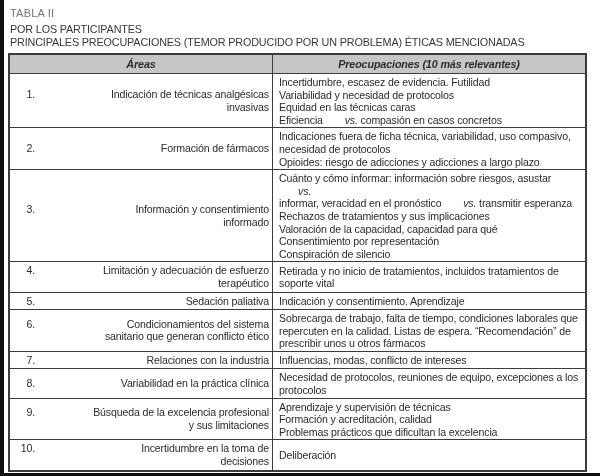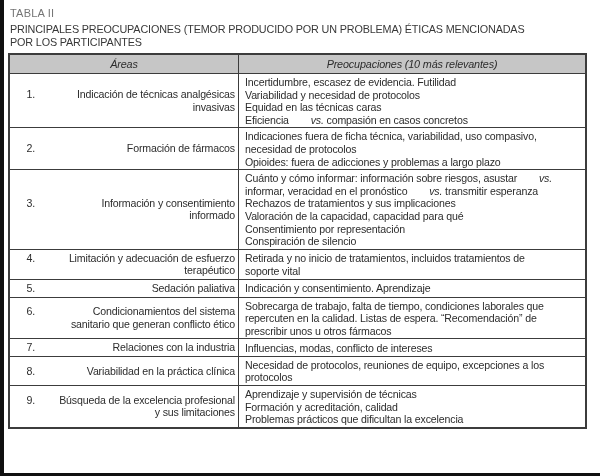--- a/index.html
+++ b/index.html
@@ -52,24 +52,24 @@
   table.main, table.main th, table.main td {
     border: 1px solid var(--border-color, #3c3c3c);
   }
   table.main {
     border-width: 2px;
   }
   th {
     height: 16px;
     background: var(--header-bg, #c6c6c6);
     font-style: italic;
-    font-weight: normal;
+    font-weight: bold;
     font-size: 10.8px;
     color: var(--text-color, #2c2c2c);
-    padding: 1px 1px;
+    padding: 1px 18px;
   }
   th.col-areas { width: 226px; }
   td {
     vertical-align: middle;
     font-size: 10.6px;
     line-height: 12.6px;
     color: var(--text-color, #2c2c2c);
   }
   td.areas { padding: 2px 3px 2px 5px; }
   td.concerns { padding: 2px 4px 1px 6px; }
@@ -88,22 +88,22 @@
 </style>
 </head>
 <body>
 
 <div class="scan-bar-left"></div>
 <div class="scan-bar-bottom"></div>
 
 <div class="caption">
   <div class="title">TABLA II</div>
   <div class="subtitle">
+      <div>POR LOS PARTICIPANTES</div>
       <div>PRINCIPALES PREOCUPACIONES (TEMOR PRODUCIDO POR UN PROBLEMA) ÉTICAS MENCIONADAS</div>
-      <div>POR LOS PARTICIPANTES</div>
     </div>
 </div>
 
 <table class="main">
   <thead>
     <tr>
       <th class="col-areas">Áreas</th>
       <th class="col-concerns">Preocupaciones (10 más relevantes)</th>
     </tr>
   </thead>
@@ -130,21 +130,21 @@
           <div class="area-flex">
             <span class="num">2.</span>
             <span class="atext">
               <div>Formación de fármacos</div>
             </span>
           </div>
         </td>
         <td class="concerns">
           <div><span>Indicaciones fuera de ficha técnica, variabilidad, uso compasivo,</span></div>
           <div><span>necesidad de protocolos</span></div>
-          <div><span>Opioides: fuera de adicciones y problemas a largo plazo</span></div>
+          <div><span>Opioides: riesgo de adicciones y adicciones a largo plazo</span></div>
         </td>
       </tr>
       <tr>
         <td class="areas">
           <div class="area-flex">
             <span class="num">3.</span>
             <span class="atext">
               <div>Información y consentimiento</div>
               <div>informado</div>
             </span>
@@ -239,14 +239,28 @@
               <div>y sus limitaciones</div>
             </span>
           </div>
         </td>
         <td class="concerns">
           <div><span>Aprendizaje y supervisión de técnicas</span></div>
           <div><span>Formación y acreditación, calidad</span></div>
           <div><span>Problemas prácticos que dificultan la excelencia</span></div>
         </td>
       </tr>
+      <tr>
+        <td class="areas">
+          <div class="area-flex">
+            <span class="num">10.</span>
+            <span class="atext">
+              <div>Incertidumbre en la toma de</div>
+              <div>decisiones</div>
+            </span>
+          </div>
+        </td>
+        <td class="concerns">
+          <div><span>Deliberación</span></div>
+        </td>
+      </tr>
     </tbody>
 </table>
 
 </body></html>

